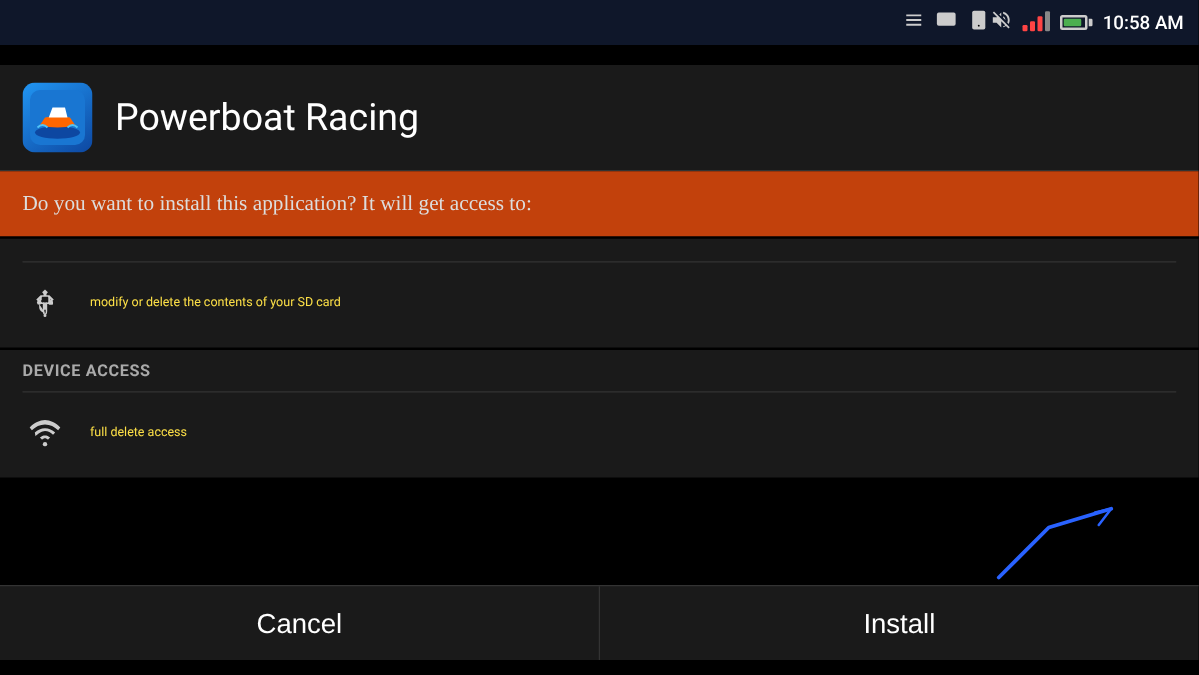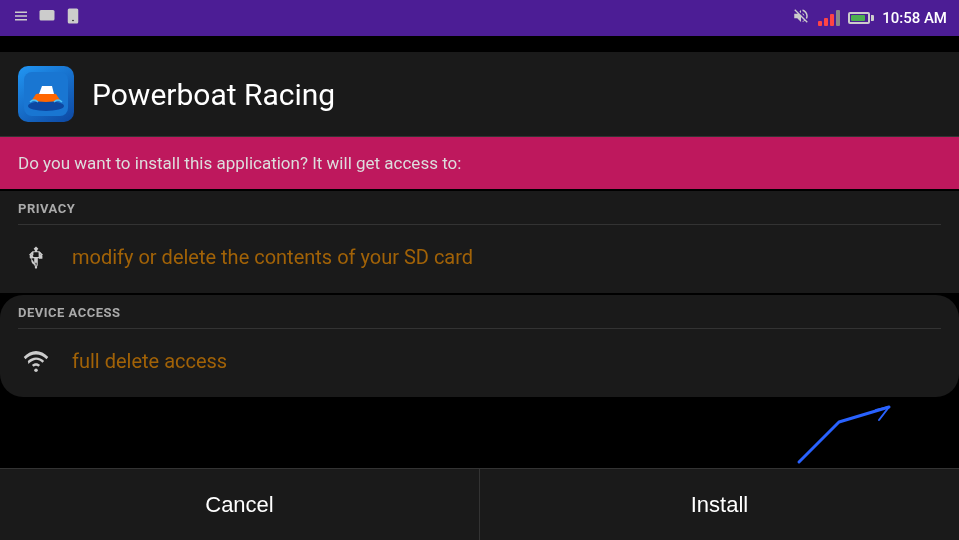--- a/index.html
+++ b/index.html
@@ -10,25 +10,25 @@
       background: #000;
       color: #fff;
       font-family: 'Roboto', Arial, sans-serif;
       overflow: hidden;
       position: relative;
     }
 
     
     .status-bar {
       display: flex;
-      justify-content: space-between;
+      justify-content: flex-end;
       align-items: center;
       padding: 4px 12px;
       height: 36px;
-      background: #4c1d95;
+      background: #0f172a;
     }
 
     .status-bar-left {
       display: flex;
       align-items: center;
       gap: 8px;
     }
 
     .status-bar-right {
       display: flex;
@@ -91,21 +91,22 @@
       height: 1px;
       background: #333;
       margin: 0 0;
     }
 
     
     .install-prompt {
       padding: 16px 18px;
       font-size: 17px;
       color: #ddd;
-      background: #be185d;
+      background: #c2410c;
+      font-family: Liberation Serif, serif;
     }
 
     
     .permission-section {
       background: #1a1a1a;
       padding: 10px 18px 8px 18px;
       margin-top: 2px;
     }
 
     .section-label {
@@ -129,46 +130,46 @@
       width: 36px;
       height: 36px;
       display: flex;
       align-items: center;
       justify-content: center;
       flex-shrink: 0;
       color: #ccc;
     }
 
     .perm-text {
-      font-size: 20px;
-      color: #a16207;
+      font-size: 10px;
+      color: #fde047;
     }
 
     
     .usb-icon svg {
       width: 28px;
       height: 28px;
       fill: #ccc;
     }
 
     
     .wifi-icon svg {
       width: 28px;
       height: 28px;
       fill: #ccc;
     }
 
     
     .bottom-bar {
       position: absolute;
-      bottom: 0;
+      bottom: 12px;
       left: 0;
       right: 0;
       display: flex;
-      height: 72px;
+      height: 60px;
       border-top: 1px solid #333;
       background: #1a1a1a;
     }
 
     .bottom-btn {
       flex: 1;
       display: flex;
       align-items: center;
       justify-content: center;
       font-size: 22px;
@@ -322,41 +323,40 @@
   <span class="app-title">Powerboat Racing</span>
 </div>
 
 <div class="divider"></div>
 
 <div class="install-prompt">
   <span>Do you want to install this application? It will get access to:</span>
 </div>
 
 <div class="permission-section">
-  <div class="section-label">PRIVACY</div>
   <div class="permission-item">
     <div class="perm-icon usb-icon">
       <svg viewBox="0 0 24 24" width="28" height="28" fill="#ccc">
         <path d="M15 7h-2V5h-2v2H9L6 10l3 3h2v4h2v-4h2l3-3-3-3zM8 10l2-2h4l2 2-2 2H10l-2-2z"></path>
         <path d="M12 3v2M12 19v2M12 19c-2.2 0-4-1.8-4-4v-2"></path>
         <circle cx="12" cy="21" r="1" fill="#ccc"></circle>
         <path d="M12 3 L10 5 L12 7 L14 5 Z" fill="#ccc"></path>
 
         <path d="M11 12 L11 18 Q11 20 12 20 Q13 20 13 18 L13 12" stroke="#ccc" stroke-width="1" fill="none"></path>
         <path d="M9 8 L9 10 L8 11" stroke="#ccc" stroke-width="1.5" fill="none"></path>
         <path d="M15 8 L15 11 L16 12" stroke="#ccc" stroke-width="1.5" fill="none"></path>
         <circle cx="8" cy="12" r="1.5" fill="#ccc"></circle>
         <rect x="14.5" y="11" width="3" height="2.5" fill="#ccc" rx="0.5"></rect>
       </svg>
     </div>
     <span class="perm-text">modify or delete the contents of your SD card</span>
   </div>
 </div>
 
-<div class="permission-section" style="margin-top:2px;border-radius:23px;">
+<div class="permission-section" style="margin-top:2px;">
   <div class="section-label">DEVICE ACCESS</div>
   <div class="permission-item">
     <div class="perm-icon wifi-icon">
       <svg viewBox="0 0 24 24" width="28" height="28" fill="#ccc">
         <path d="M1.5 8.5C4.5 5.5 8.5 3.5 12 3.5s7.5 2 10.5 5L21 10.5C18.5 8 15.5 6.5 12 6.5S5.5 8 3 10.5L1.5 8.5z"></path>
         <path d="M5 12c1.9-1.9 4.4-3 7-3s5.1 1.1 7 3l-1.5 1.5c-1.5-1.5-3.4-2.5-5.5-2.5S7 13 5.5 14.5 5 12z"></path>
         <path d="M8.5 15.5C9.6 14.4 10.7 14 12 14s2.4.4 3.5 1.5L14 17c-.6-.6-1.3-1-2-1s-1.4.4-2 1L8.5 15.5z"></path>
         <circle cx="12" cy="20" r="1.5"></circle>
       </svg>
     </div>

